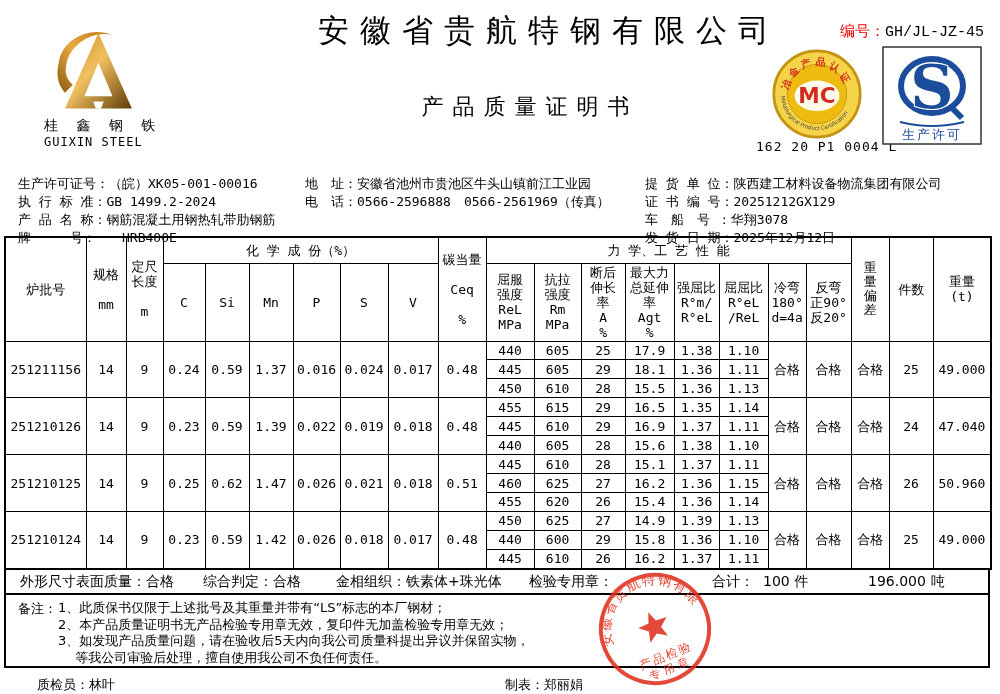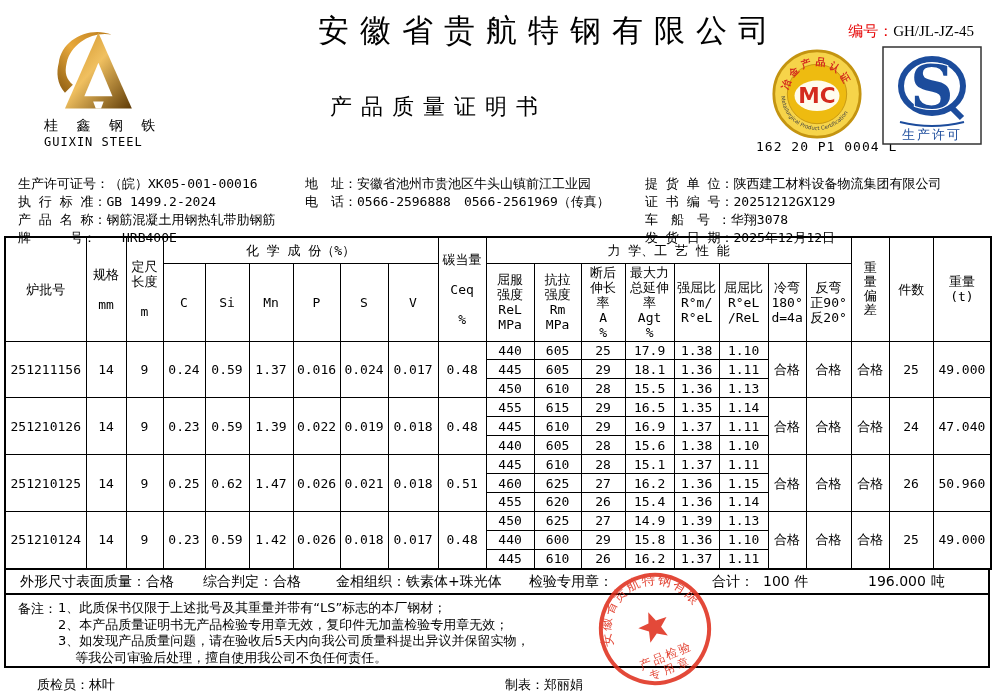--- a/index.html
+++ b/index.html
@@ -3,22 +3,22 @@
 <meta charset="utf-8">
 <style>
   html,body{margin:0;padding:0;background:#888;}
   .page{position:relative;width:1000px;height:694px;background:#fff;margin:0 auto;
         font-family:"DejaVu Sans","Liberation Sans",sans-serif;color:#000;overflow:hidden;}
   
   .logo{position:absolute;left:44px;top:24px;width:112px;}
   .logo-cn{font-size:14px;letter-spacing:7px;white-space:nowrap;margin-top:1px;}
   .logo-en{font-size:12px;letter-spacing:1px;font-family:"DejaVu Sans Mono",monospace;white-space:nowrap;}
   .title{position:absolute;left:318px;top:10px;font-size:31px;letter-spacing:11px;white-space:nowrap;}
-  .subtitle{position:absolute;left:330px;top:92px;width:400px;font-size:22px;letter-spacing:9px;white-space:nowrap;}
-  .doc-no{position:absolute;right:26px;top:22px;font-size:15px;font-family:Liberation Serif, serif;white-space:nowrap;}
+  .subtitle{position:absolute;left:330px;top:92px;width:400px;text-align:center;font-size:22px;letter-spacing:9px;white-space:nowrap;}
+  .doc-no{position:absolute;right:16px;top:22px;font-size:15px;font-family:Liberation Mono, monospace;white-space:nowrap;}
   .doc-no .lbl{color:#e60000;}
   .mc-badge{position:absolute;left:772px;top:49px;}
   .mc-code{position:absolute;left:756px;top:139px;font-size:13px;font-family:"DejaVu Sans Mono",monospace;letter-spacing:1px;white-space:pre;}
   .qs-badge{position:absolute;left:882px;top:46px;}
   
   .info{position:absolute;top:163px;font-size:13px;line-height:18px;font-family:"DejaVu Sans Mono","Liberation Mono",monospace;margin-top:12px;}
   .info div{white-space:pre;}
   .info-left{left:18px;}
   .info-mid{left:305px;}
   .info-right{left:645px;}

